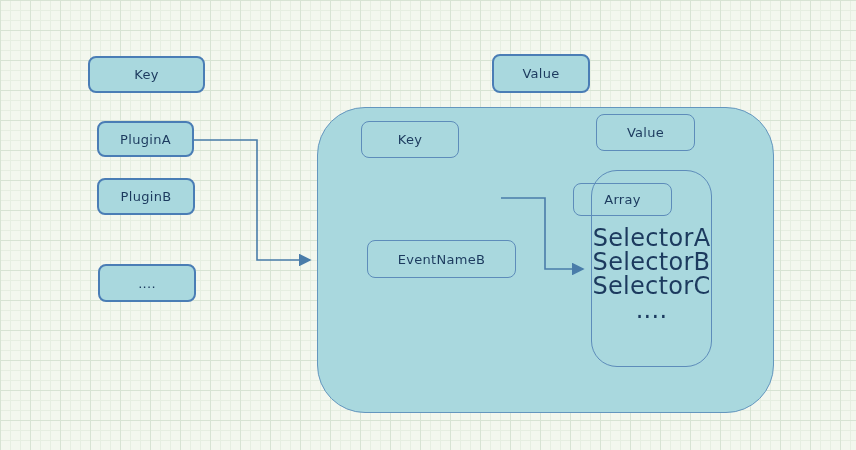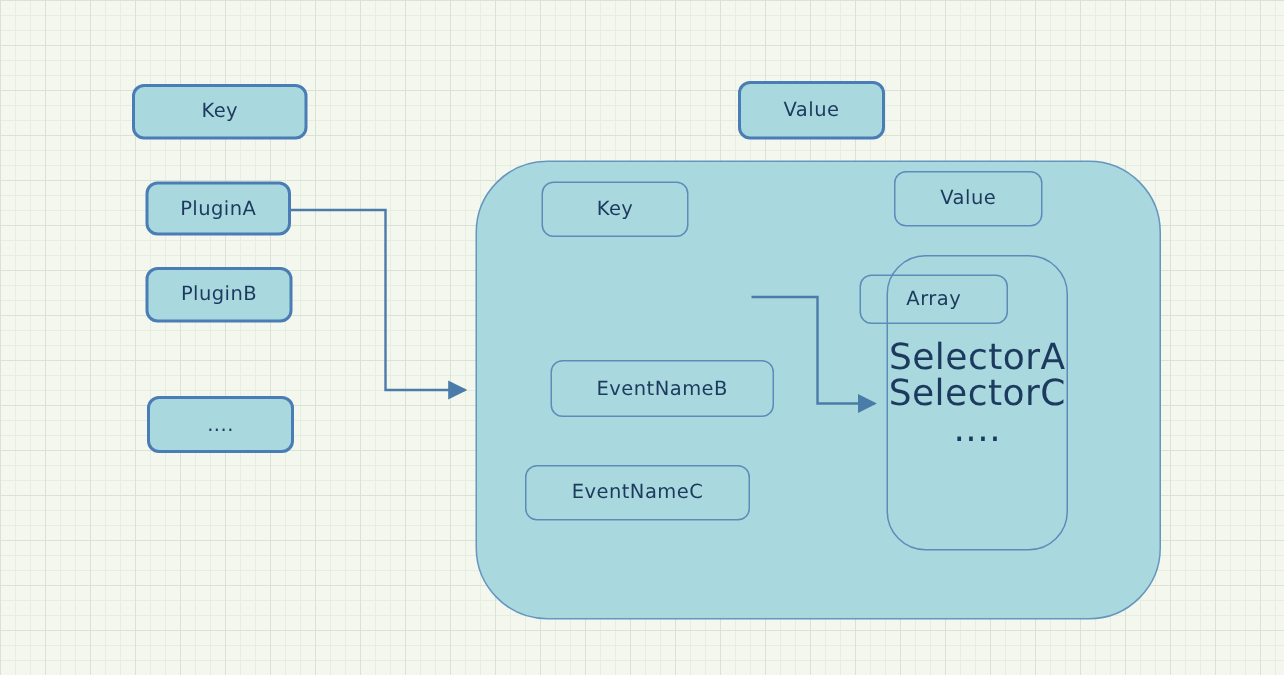--- a/index.html
+++ b/index.html
@@ -81,26 +81,26 @@
   <div class="node" style="left:97px; top:121px; width:97px; height:36px;">PluginA</div>
   <div class="node" style="left:97px; top:178px; width:98px; height:37px;">PluginB</div>
   <div class="node" style="left:98px; top:264px; width:98px; height:38px;">....</div>
 
   <div class="bigbox"></div>
 
   <div class="node inner" style="left:361px; top:121px; width:98px; height:37px;">Key</div>
   <div class="node inner" style="left:596px; top:114px; width:99px; height:37px;">Value</div>
 
   <div class="node inner" style="left:351px; top:240px; width:149px; height:38px;margin-left:16px;">EventNameB</div>
-  <div class="node inner" style="left:350px; top:310px; width:150px; height:37px;">EventNameC</div>
 
   <div class="tallbox"></div>
   <div class="node inner" style="left:573px; top:183px; width:99px; height:33px;">Array</div>
   <div class="selectors">
     <div>SelectorA</div>
+    <div>SelectorB</div>
     <div>SelectorC</div>
     <div>....</div>
   </div>
 
   <svg class="arrows" viewBox="0 0 856 450">
     <defs>
       <marker id="arrowhead" markerWidth="9" markerHeight="8" refX="7" refY="4" orient="auto">
         <path d="M0,0 L8,4 L0,8 z" fill="#4a7ca9"></path>
       </marker>
     </defs>

